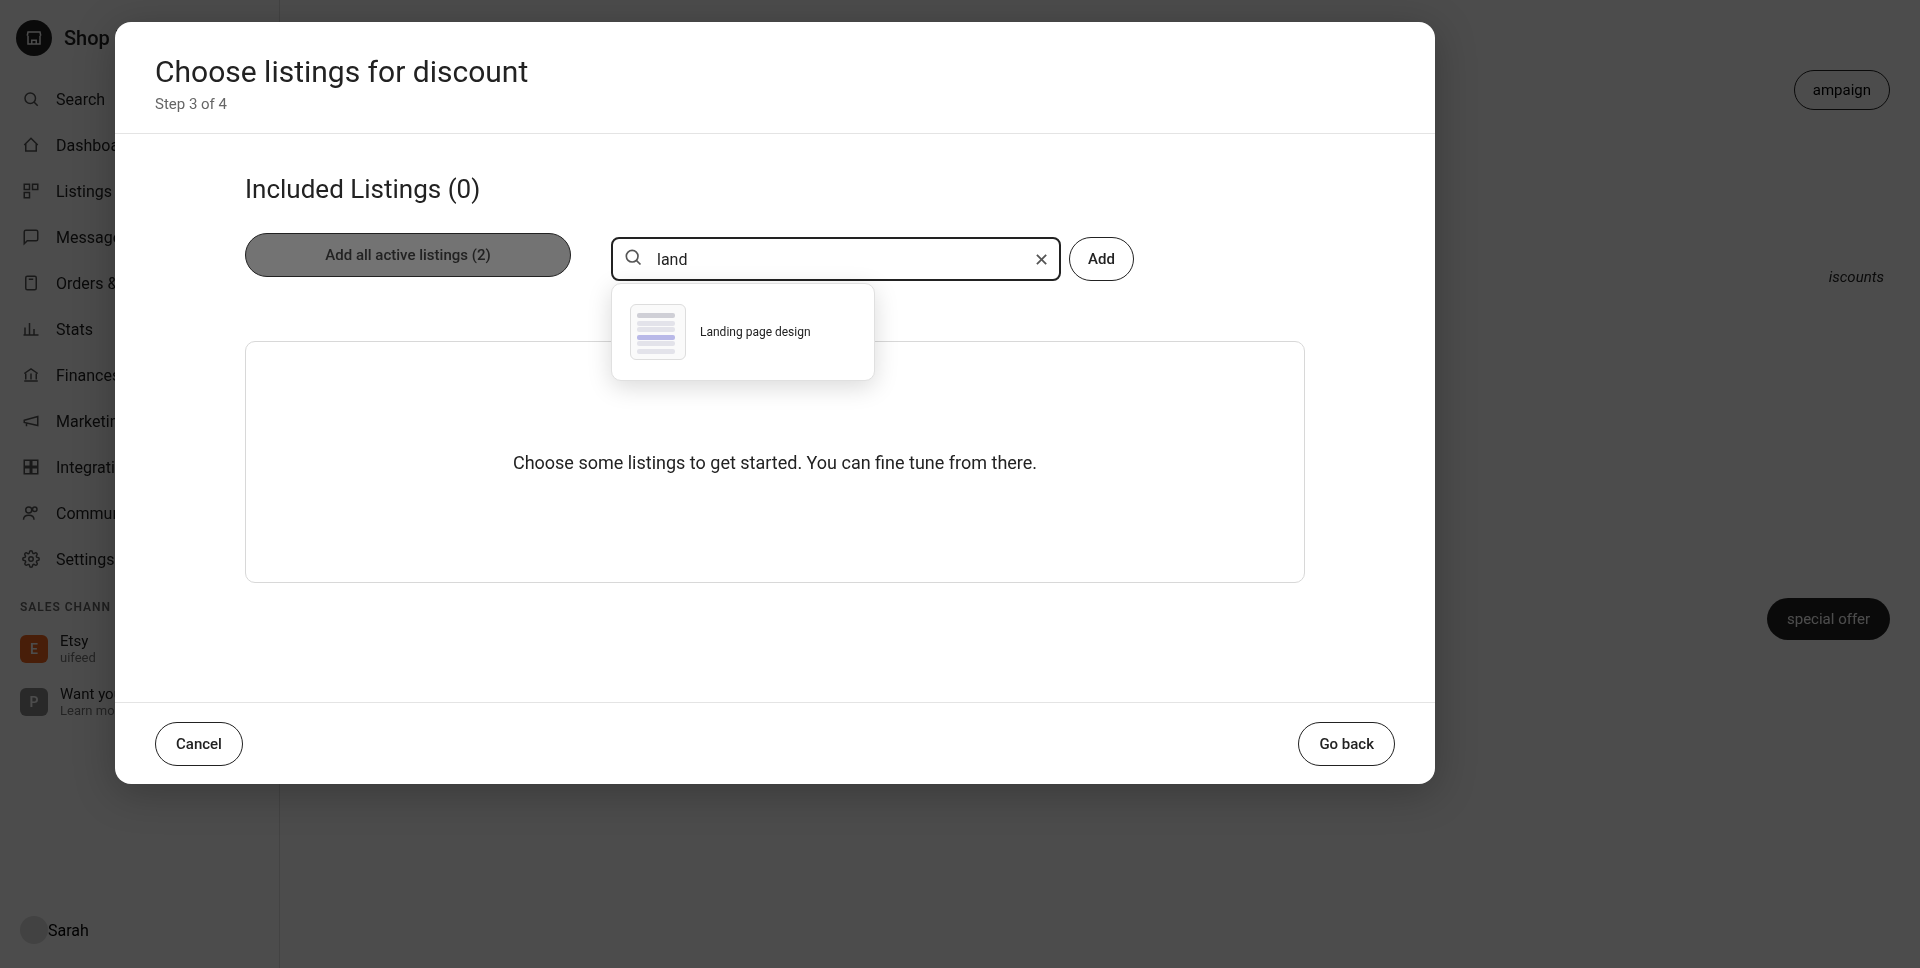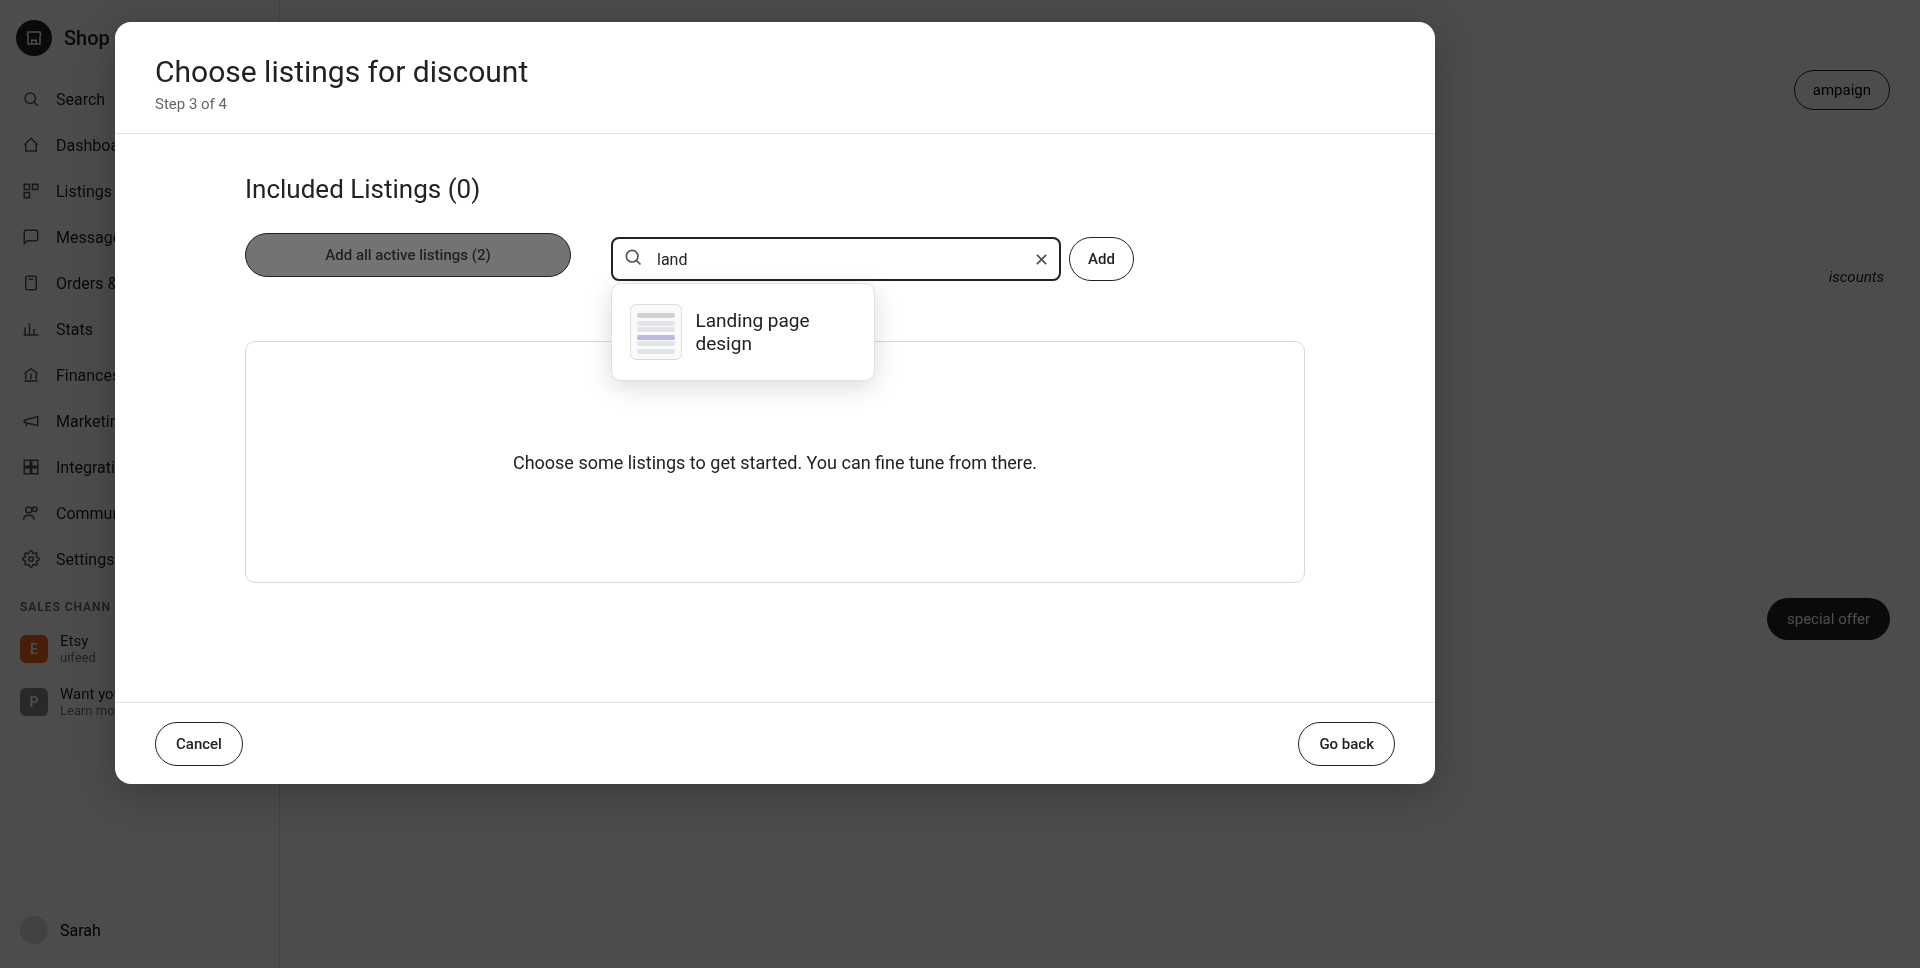--- a/index.html
+++ b/index.html
@@ -126,21 +126,21 @@
       color: #777;
     }
 
     .bg-user {
       position: absolute;
       bottom: 12px;
       left: 0;
       width: 280px;
       display: flex;
       align-items: center;
-      gap: 12px;
+      gap: 0;
       padding: 12px 20px;
     }
 
     .bg-user-avatar {
       width: 28px;
       height: 28px;
       border-radius: 50%;
       background: #ddd;
     }
 
@@ -345,21 +345,21 @@
       border-radius: 2px;
       box-shadow:
         0 8px 0 #e3e3ea,
         0 14px 0 #e3e3ea,
         0 22px 0 #b9b9e8,
         0 28px 0 #e3e3ea,
         0 36px 0 #e3e3ea;
     }
 
     .dropdown-label {
-      font-size: 19px;
+      font-size: 12px;
       color: #222;
     }
 
     .empty-box {
       width: 100%;
       height: 242px;
       border: 1px solid #d8d8d8;
       border-radius: 10px;
       display: flex;
       align-items: center;

